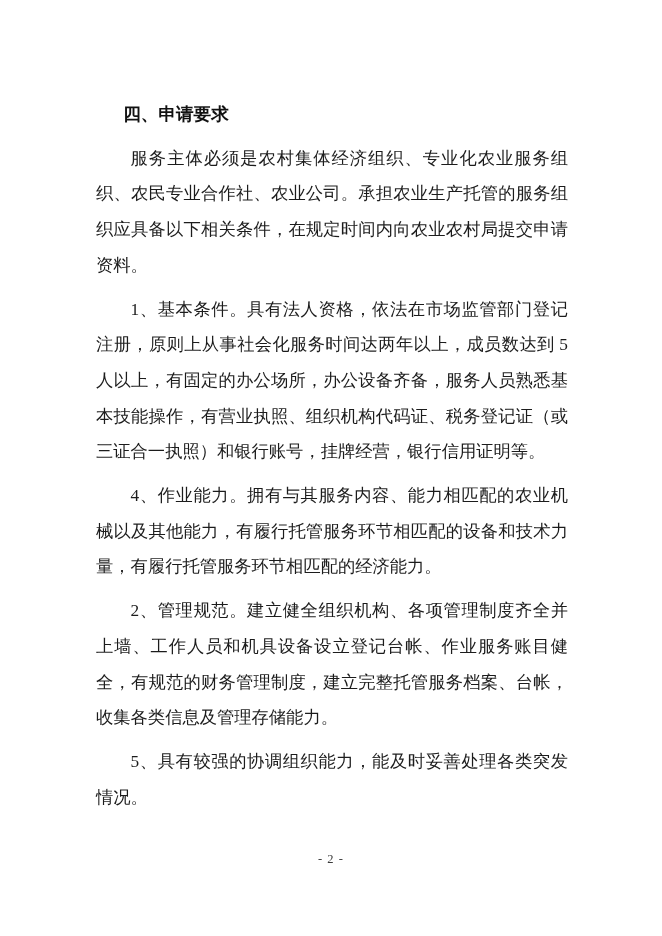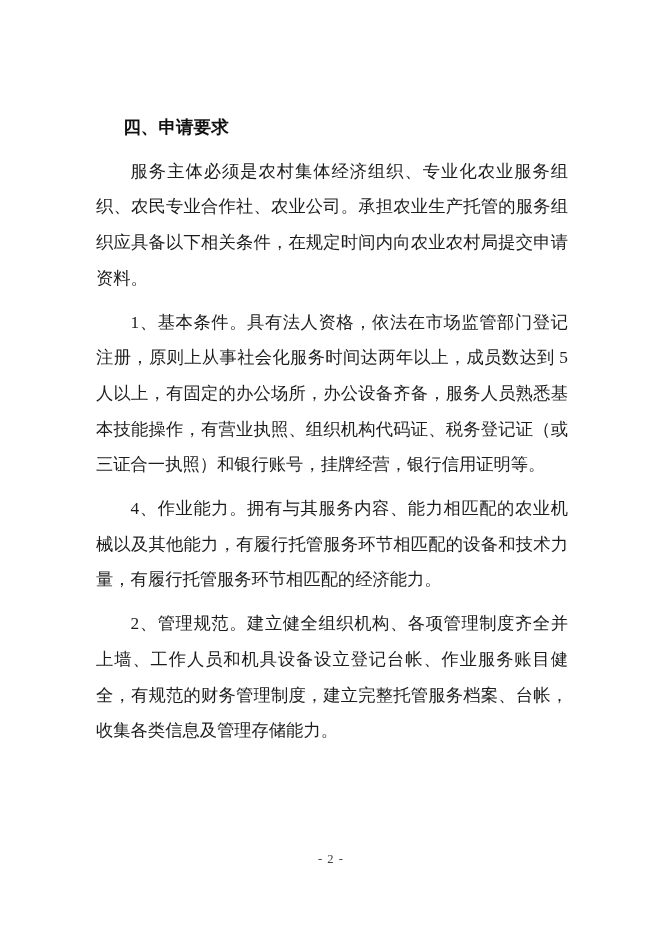--- a/index.html
+++ b/index.html
@@ -11,21 +11,21 @@
     position: relative;
     width: 662px;
     height: 936px;
     background: #ffffff;
     overflow: hidden;
     margin: 0 auto;
   }
   .content {
     position: absolute;
     left: 88px;
-    top: 110px;
+    top: 97px;
     width: 488px;
     font-family: "Liberation Serif", "DejaVu Serif", serif;
     font-size: 17.3px;
     line-height: 35.7px;
     color: #1c1c1c;
     text-align: justify;
     text-justify: inter-ideograph;
   }
   .section-heading {
     margin: 0;
@@ -57,17 +57,18 @@
 </head>
 <body>
 
 <div class="page">
   <div class="content">
     <h2 class="section-heading">四、申请要求</h2>
     <p class="para">服务主体必须是农村集体经济组织、专业化农业服务组织、农民专业合作社、农业公司。承担农业生产托管的服务组织应具备以下相关条件，在规定时间内向农业农村局提交申请资料。</p>
     <p class="para">1、基本条件。具有法人资格，依法在市场监管部门登记注册，原则上从事社会化服务时间达两年以上，成员数达到 5 人以上，有固定的办公场所，办公设备齐备，服务人员熟悉基本技能操作，有营业执照、组织机构代码证、税务登记证（或三证合一执照）和银行账号，挂牌经营，银行信用证明等。</p>
     <p class="para">4、作业能力。拥有与其服务内容、能力相匹配的农业机械以及其他能力，有履行托管服务环节相匹配的设备和技术力量，有履行托管服务环节相匹配的经济能力。</p>
     <p class="para">2、管理规范。建立健全组织机构、各项管理制度齐全并上墙、工作人员和机具设备设立登记台帐、作业服务账目健全，有规范的财务管理制度，建立完整托管服务档案、台帐，收集各类信息及管理存储能力。</p>
+    <p class="para">5、具有较强的协调组织能力，能及时妥善处理各类突发情况。</p>
   </div>
   <div class="footer">
     <span>- 2 -</span>
   </div>
 </div>
 
 </body></html>

